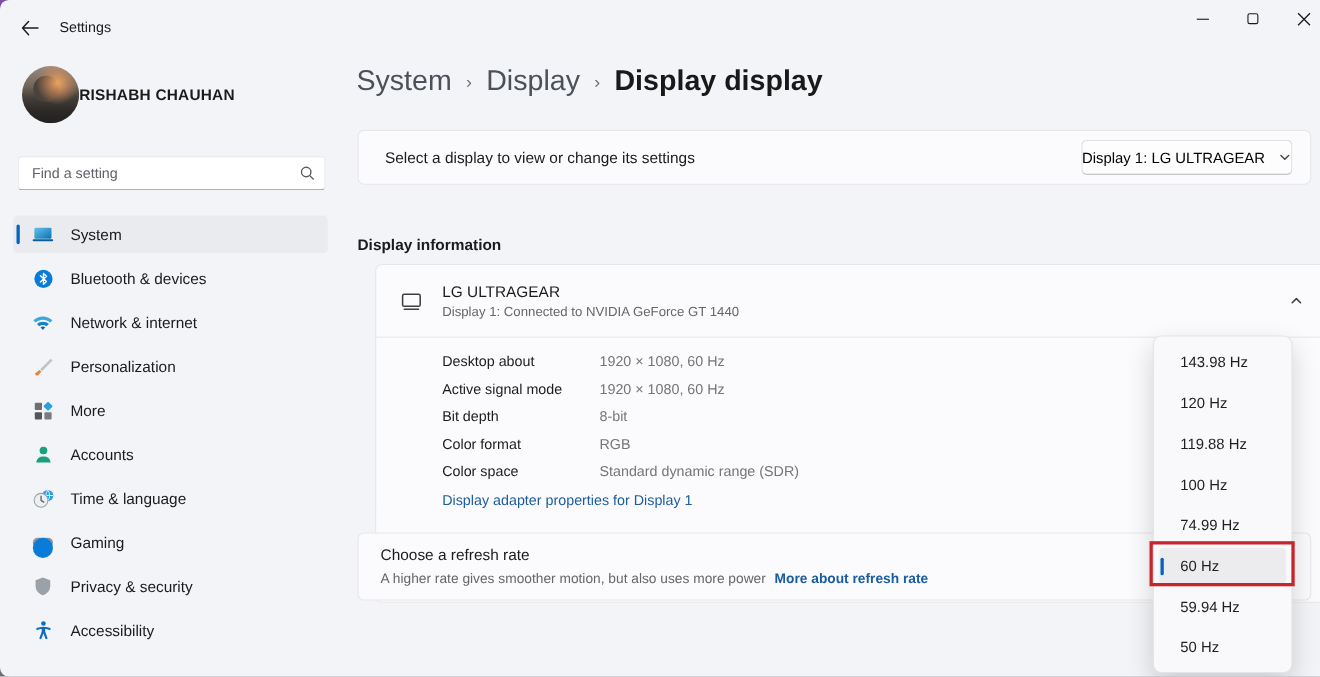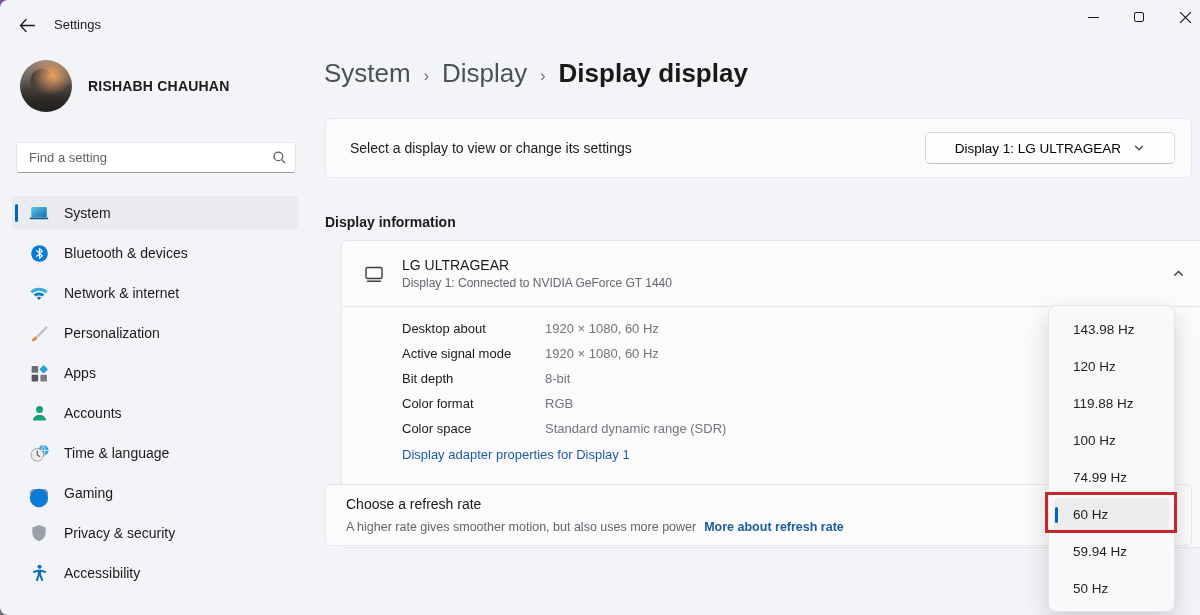--- a/index.html
+++ b/index.html
@@ -12,21 +12,21 @@
   .titlebar { position:absolute; left:0; top:0; width:1200px; height:40px; }
   .back-btn { position:absolute; left:14px; top:14px; width:26px; height:22px; display:flex; align-items:center; justify-content:center; cursor:pointer; }
   .tb-title { position:absolute; left:54px; top:17px; font-size:13px; color:#1b1b1b; }
   .win-controls { position:absolute; right:-8px; top:0; display:flex; }
   .win-btn { width:46px; height:34px; display:flex; align-items:center; justify-content:center; }
   .min-glyph { width:11px; height:1px; background:#1b1b1b; }
   .max-glyph { width:10px; height:10px; border:1px solid #1b1b1b; border-radius:2px; }
 
   
   .sidebar { position:absolute; left:0; top:40px; width:310px; height:575px; }
-  .profile { position:absolute; left:20px; top:20px; display:flex; align-items:center; gap:16px; cursor:pointer; }
+  .profile { position:absolute; left:20px; top:20px; display:flex; align-items:center; cursor:pointer; }
   .avatar { width:52px; height:52px; border-radius:50%;
     background:
       radial-gradient(circle at 62% 30%, rgba(242,166,94,.95) 0%, rgba(210,140,90,.55) 22%, rgba(0,0,0,0) 40%),
       radial-gradient(ellipse at 42% 40%, #4a423c 26%, rgba(0,0,0,0) 28%),
       linear-gradient(180deg,#9b8a7c 0%,#71655c 35%,#463f3a 55%,#2c2927 78%,#232120 100%);
   }
   .profile-name { font-size:14px; font-weight:700; letter-spacing:.2px; }
   .searchbox { position:absolute; left:16px; top:102px; width:280px; height:31px; background:#ffffff;
                border:1px solid #e5e5e8; border-bottom:1px solid #9a9aa0; border-radius:4px;
                display:flex; align-items:center; padding:0 8px 0 12px; }
@@ -41,24 +41,24 @@
   .nav-icon { width:22px; height:22px; display:flex; align-items:center; justify-content:center; flex:none; }
   .nav-partial { position:absolute; left:28px; top:447px; width:22px; height:22px; cursor:pointer; }
 
   
   .breadcrumb { position:absolute; left:324px; top:58px; display:flex; align-items:center; font-size:26px; color:#4c5058; }
   .crumb { cursor:pointer; }
   .crumb-sep { font-size:16px; color:#6b6f76; margin:0 13px; padding-top:4px; }
   .crumb-current { color:#191919; font-weight:600; }
 
   .card { position:absolute; background:#fbfbfd; border:1px solid #e7e7ea; border-radius:6px; }
-  .card-select { left:325px; top:118px; width:867px; height:60px; display:flex; align-items:center;
+  .card-select { left:325px; top:118px; width:867px; height:50px; display:flex; align-items:center;
                  justify-content:space-between; padding:0 16px 0 24px; }
   .card-select-label { font-size:14px; }
-  .dropdown-btn { display:flex; align-items:center; gap:12px; height:32px; padding:0 29px;
+  .dropdown-btn { display:flex; align-items:center; gap:12px; height:32px; padding:0 0;
                   background:#fdfdfe; border:1px solid #d8d8dc; border-bottom-color:#bfbfc4;
                   border-radius:5px; font-size:13.5px; cursor:pointer; }
 
   .section-title { position:absolute; left:325px; top:214px; font-size:14px; font-weight:600; }
 
   .card-info { left:341px; top:240px; width:867px; height:308px; }
   .info-header { position:absolute; left:0; top:0; width:100%; height:65px; display:flex; align-items:center;
                  padding:0 20px; cursor:pointer; }
   .info-icon { width:24px; height:24px; margin-right:16px; }
   .info-titles { display:flex; flex-direction:column; gap:3px; }
@@ -185,21 +185,21 @@
         <span class="nav-icon">
           <svg width="21" height="21" viewBox="0 0 24 24">
               <rect x="3" y="3.5" width="7.5" height="7.5" rx="1" fill="#6e6e73"></rect>
               <rect x="3" y="13.5" width="7.5" height="7.5" rx="1" fill="#55555a"></rect>
               <rect x="13" y="13.5" width="7.5" height="7.5" rx="1" fill="#7b7b80"></rect>
               <g transform="rotate(45 16.8 7.2)">
                 <rect x="13.3" y="3.7" width="7" height="7" rx="1" fill="#2aa0e0"></rect>
               </g>
             </svg>
         </span>
-        <span>Apps</span>
+        <span>More</span>
       </div>
       <div class="nav-item">
         <span class="nav-icon">
           <svg width="21" height="21" viewBox="0 0 24 24" fill="#18a07c">
               <circle cx="12" cy="7.5" r="4"></circle>
               <path d="M4.5 20 C5 15.6 8 13.6 12 13.6 C16 13.6 19 15.6 19.5 20 Z"></path>
             </svg>
         </span>
         <span>Accounts</span>
       </div>

